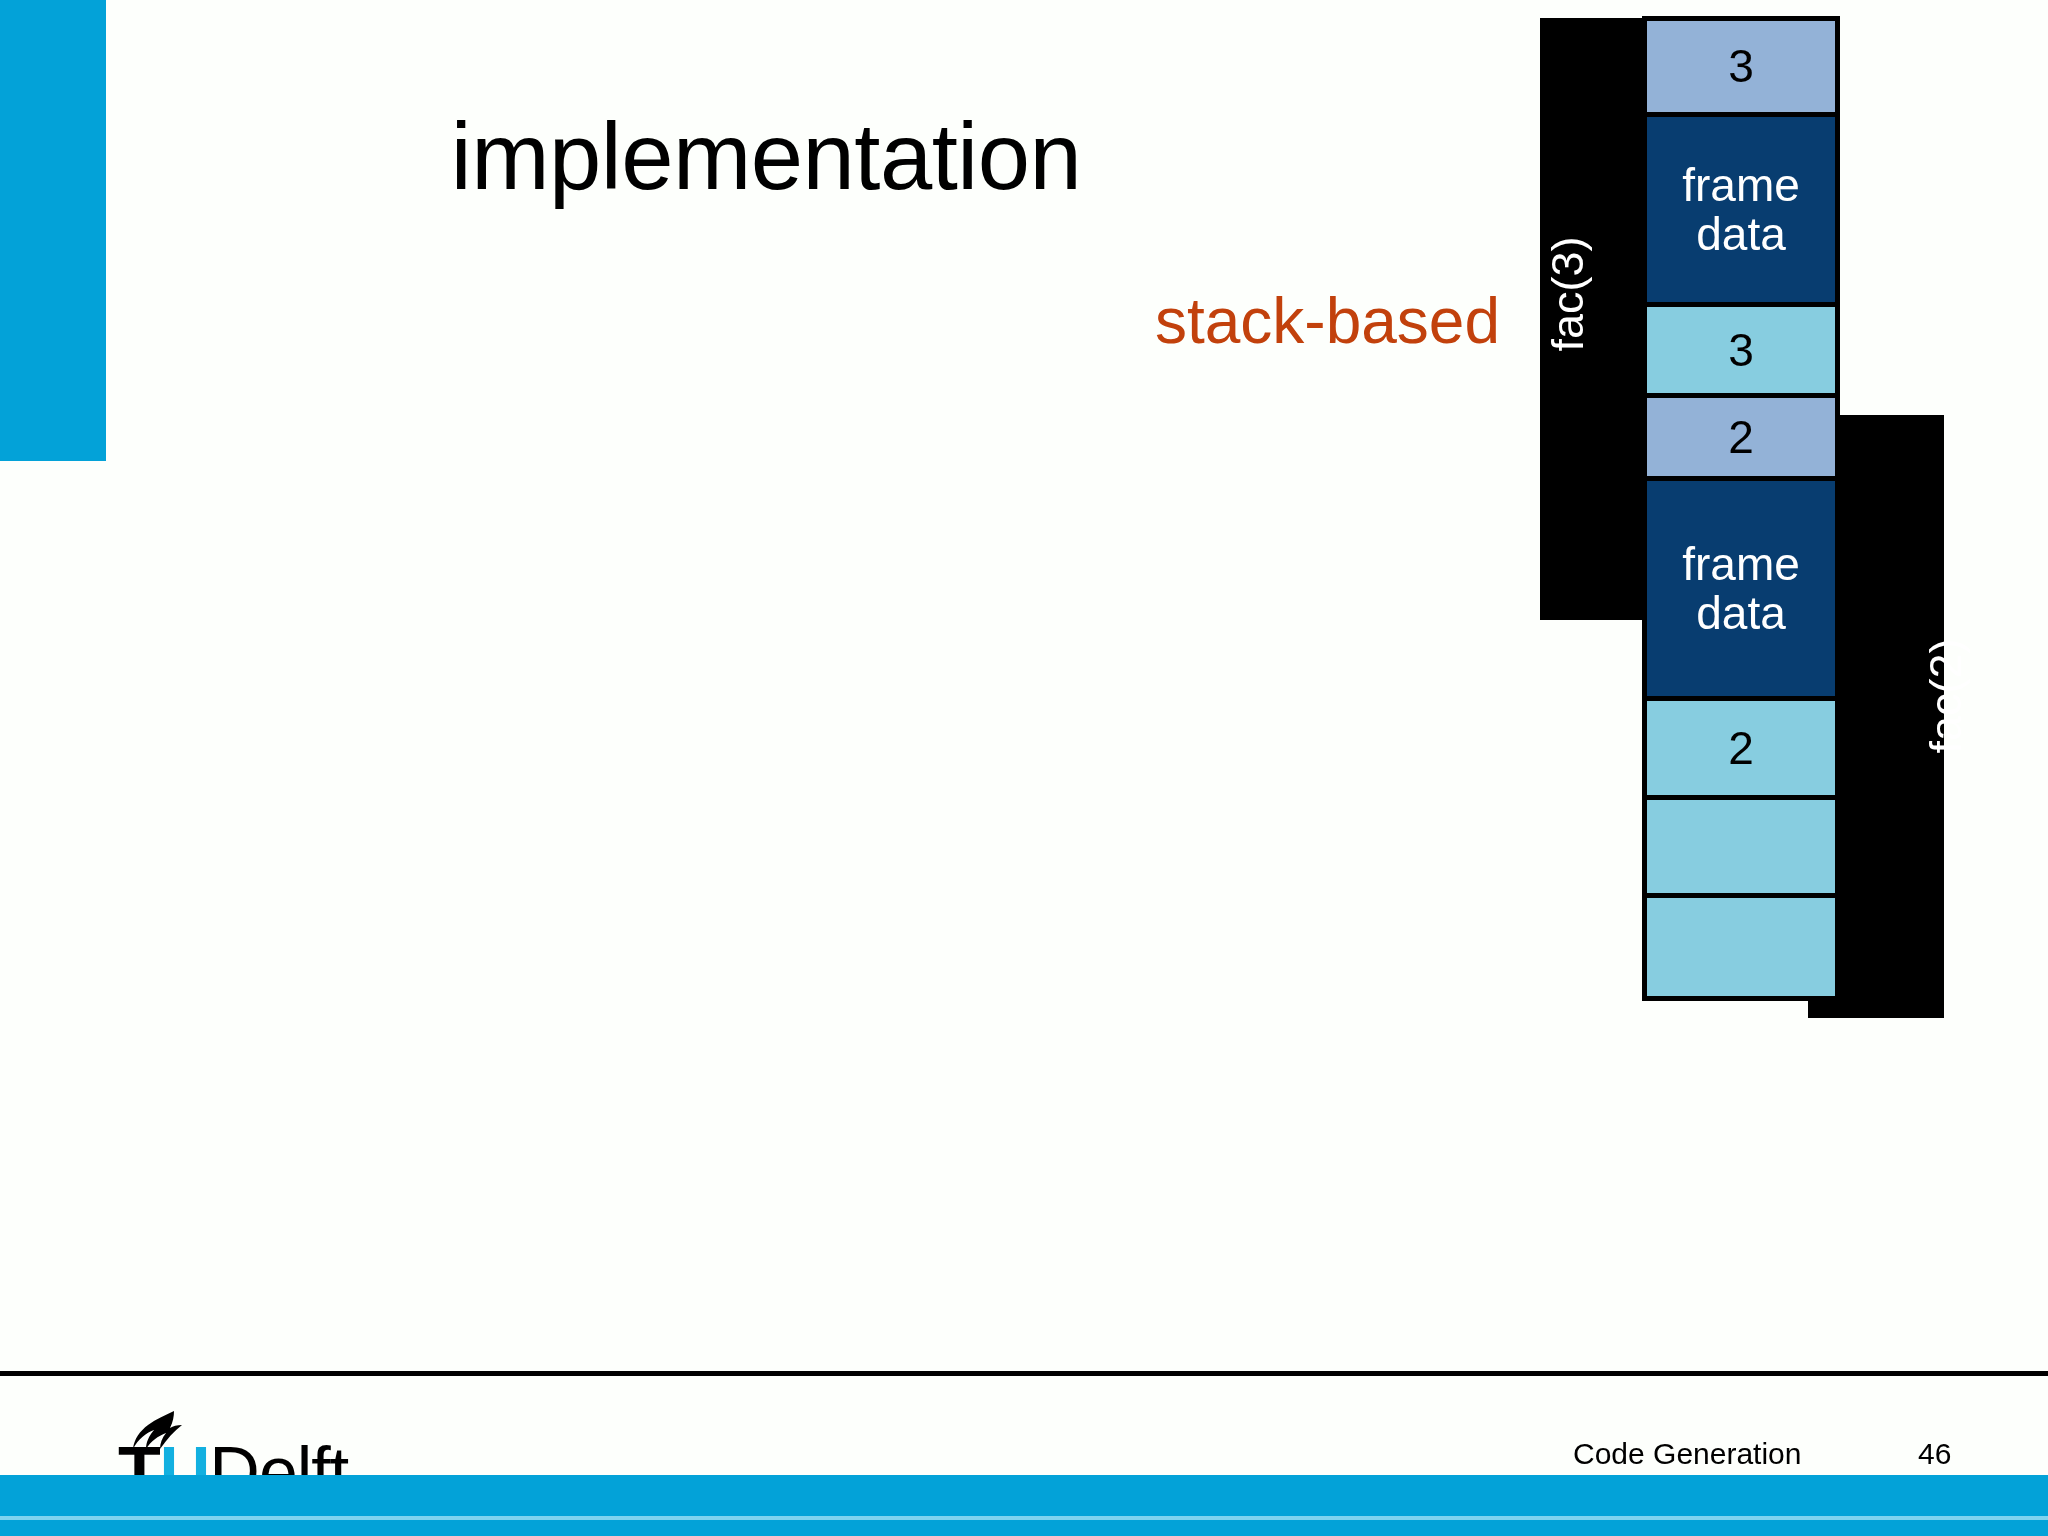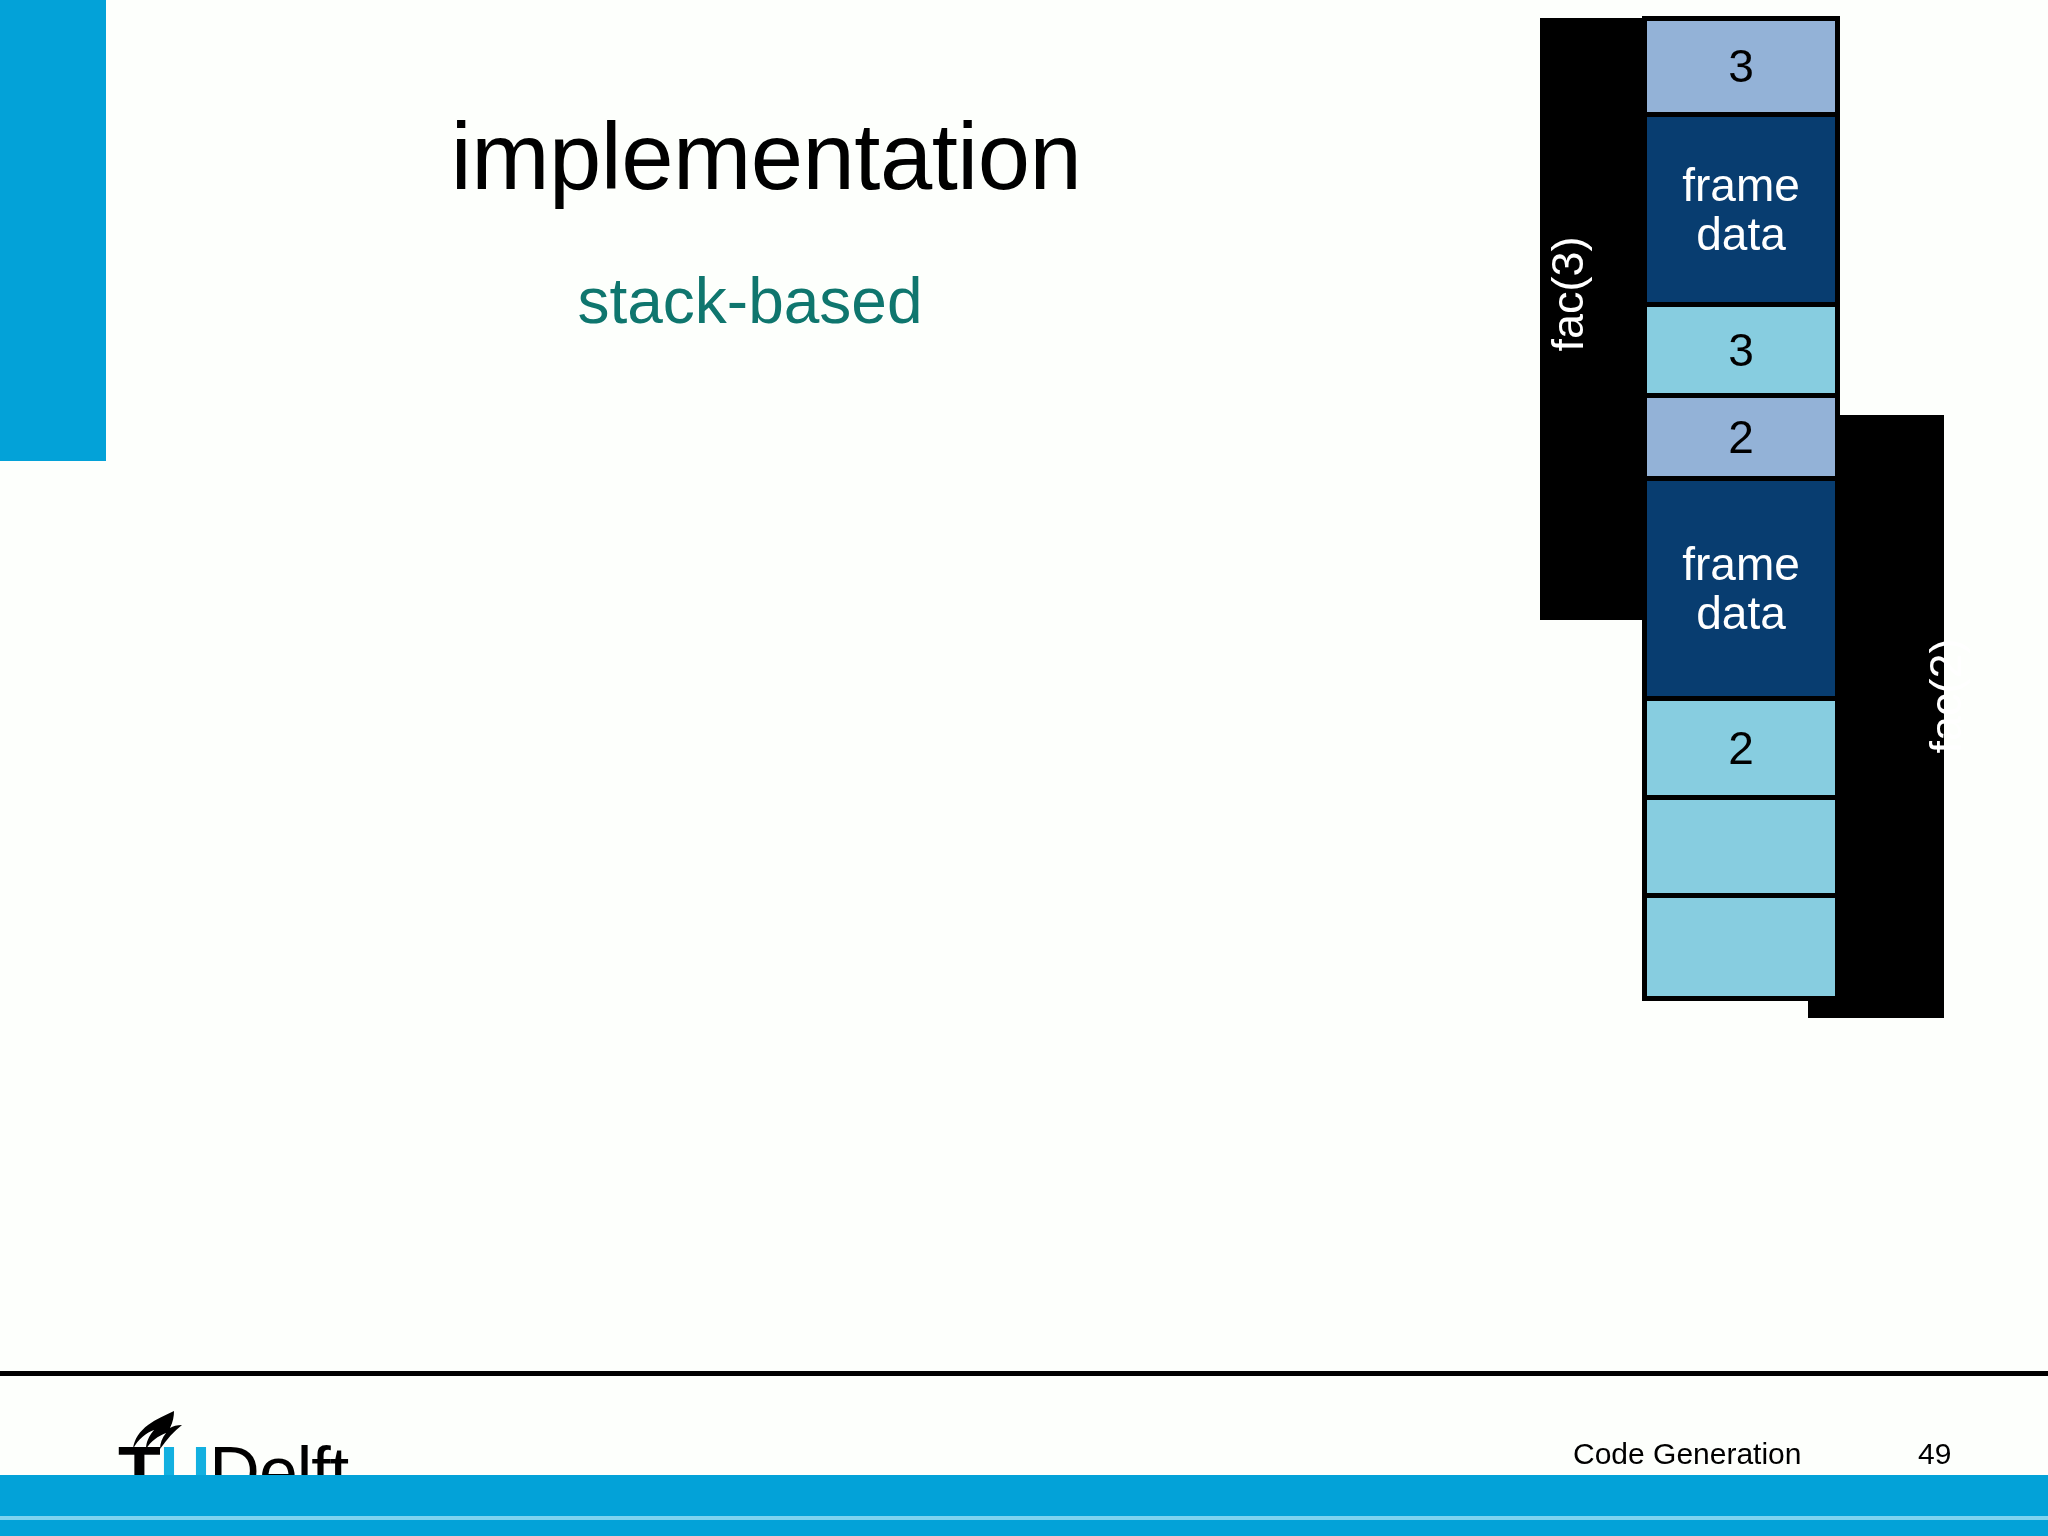--- a/index.html
+++ b/index.html
@@ -35,26 +35,26 @@
     text-align: center;
     font-size: 94px;
     line-height: 1.05;
     color: #000000;
     font-weight: 400;
     letter-spacing: -0.5px;
   }
   .slide-subtitle {
     position: absolute;
     left: 0;
-    top: 268px;
+    top: 288px;
     width: 1500px;
-    text-align: center;
+    text-align: right;
     font-size: 64px;
     line-height: 1.05;
-    color: #0f766e;
+    color: #c2410c;
     font-weight: 400;
   }
 
   
   .stack-diagram {
     position: absolute;
     left: 1536px;
     top: 0;
     width: 512px;
     height: 1060px;
@@ -234,18 +234,18 @@
   <div class="footer-rule"></div>
 
   <div class="tud-logo">
     <svg class="tud-flame" viewBox="0 0 56 48" aria-hidden="true">
       <path d="M44,2 C36,6 26,10 18,16 C10,22 4,30 3,40 C8,30 16,24 24,21 C19,27 16,33 16,40 C21,32 28,27 36,24 C32,29 30,34 30,40 C37,30 44,22 52,16 C47,16 43,17 40,19 C43,13 44,7 44,2 Z" fill="#000000"></path>
     </svg>
     <div class="tud-word"><span class="t-letter">T</span><span class="u-letter">U</span><span class="delft">Delft</span></div>
   </div>
 
   <div class="footer-meta course">Code Generation</div>
-  <div class="footer-meta page">49</div>
+  <div class="footer-meta page">46</div>
 
   <div class="footer-bar"></div>
   <div class="footer-bar-line"></div>
 
 </div>
 
 </body></html>

